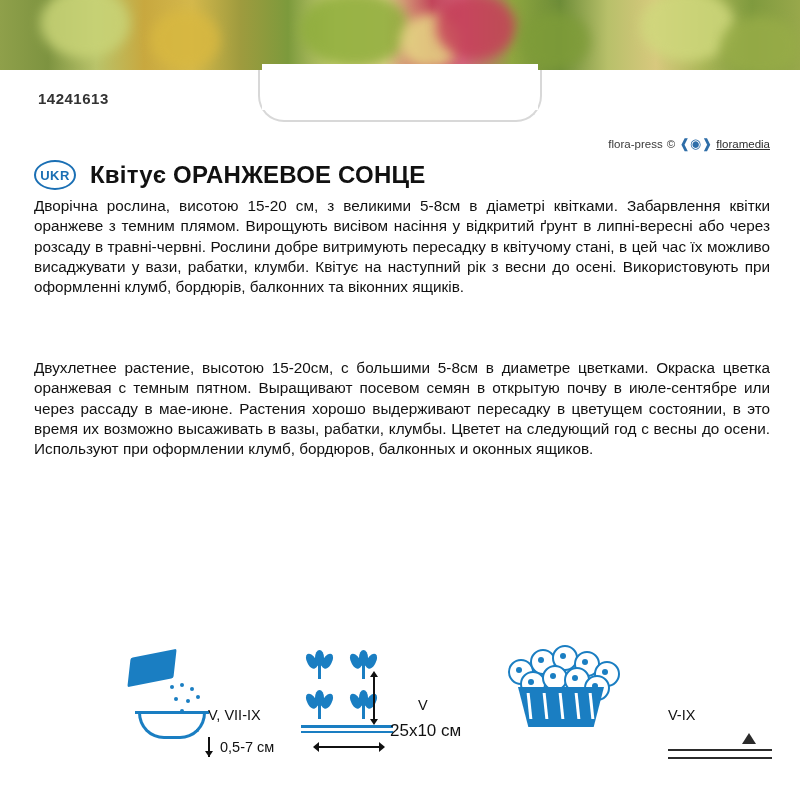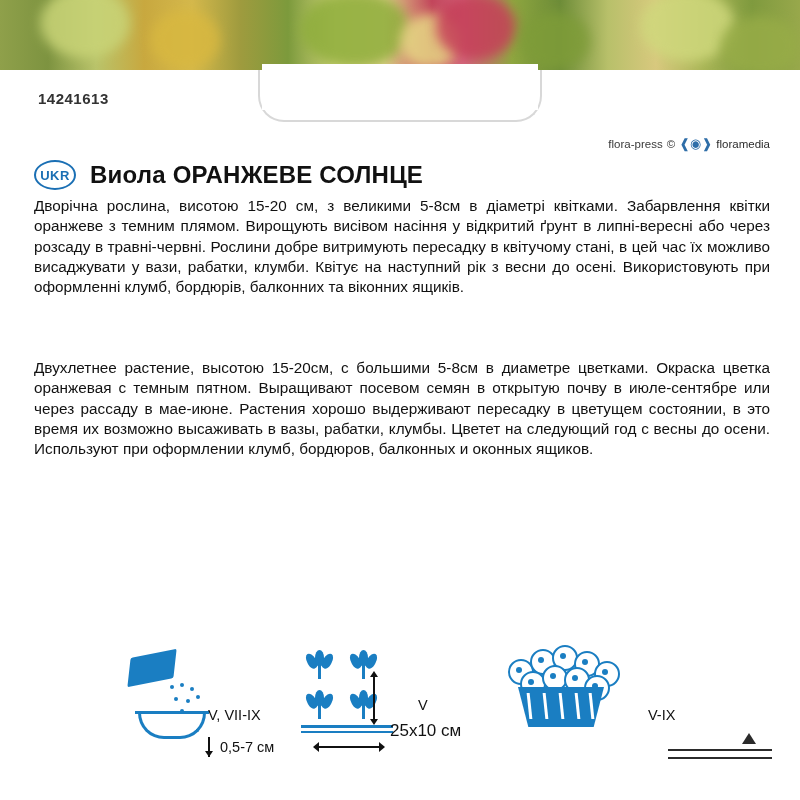--- a/index.html
+++ b/index.html
@@ -85,20 +85,21 @@
     margin-top: 46px;
   }
   .brandline .bird {
     display: inline-block;
     color: #2f6ea8;
     font-size: 13px;
     line-height: 1;
   }
   .brandline .fm {
     color: #2c2c2c;
+    text-decoration: underline;
   }
 
   
   .block { position: absolute; left: 34px; width: 736px; }
   .block-ukr { top: 90px; }
   .block-ru  { top: 286px; }
 
   .lang-head {
     display: flex;
     align-items: center;
@@ -299,21 +300,21 @@
     width: 74px; height: 30px;
   }
   .p-bloom .pot-lines i {
     position: absolute;
     width: 3px; height: 26px;
     background: #ffffff;
     transform: skewX(6deg);
   }
   .p-bloom-label {
     position: absolute;
-    left: 648px; top: 62px;
+    left: 668px; top: 62px;
     font-size: 14.5px; color: #111;
   }
 
   
   .faint-lines {
     position: absolute;
     left: 668px; top: 96px;
     width: 110px; height: 26px;
   }
   .faint-lines .l { position: absolute; height: 2px; background: #2b2b2b; }
@@ -362,22 +363,22 @@
     <span>flora-press</span>
     <span>©</span>
     <span class="bird">❰◉❱</span>
     <span class="fm">floramedia</span>
   </div>
 
   <div class="block block-ukr">
     <div class="lang-head">
       <div class="lang-badge">UKR</div>
       <div class="title">
-        <span>Виола</span>
-        <span class="variety">ОРАНЖЕВЕ СОЛНЦЕ</span>
+        <span>Квітує</span>
+        <span class="variety">ОРАНЖЕВОЕ СОНЦЕ</span>
       </div>
     </div>
     <div class="desc">Дворічна рослина, висотою 15-20 см, з великими 5-8см в діаметрі квітками. Забарвлення квітки оранжеве з темним плямом. Вирощують висівом насіння у відкритий ґрунт в липні-вересні або через розсаду в травні-червні. Рослини добре витримують пересадку в квітучому стані, в цей час їх можливо висаджувати у вази, рабатки, клумби. Квітує на наступний рік з весни до осені. Використовують при оформленні клумб, бордюрів, балконних та віконних ящиків.</div>
   </div>
 
   <div class="block block-ru">
     <div class="desc">Двухлетнее растение, высотою 15-20см, с большими 5-8см в диаметре цветками. Окраска цветка оранжевая с темным пятном. Выращивают посевом семян в открытую почву в июле-сентябре или через рассаду в мае-июне. Растения хорошо выдерживают пересадку в цветущем состоянии, в это время их возможно высаживать в вазы, рабатки, клумбы. Цветет на следующий год с весны до осени. Используют при оформлении клумб, бордюров, балконных и оконных ящиков.</div>
   </div>
 
   <div class="picto-row">

